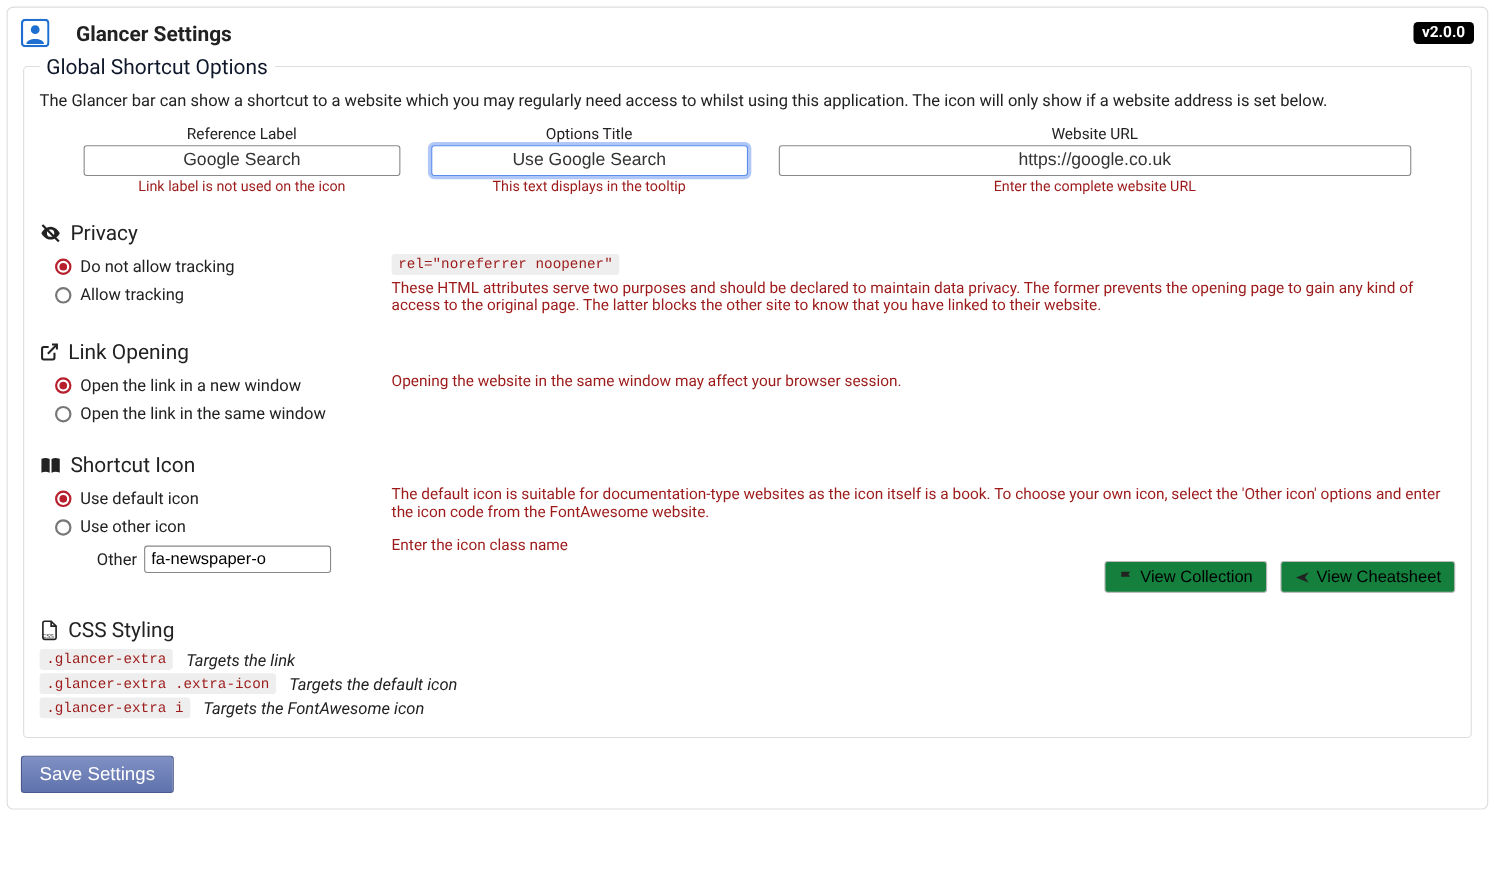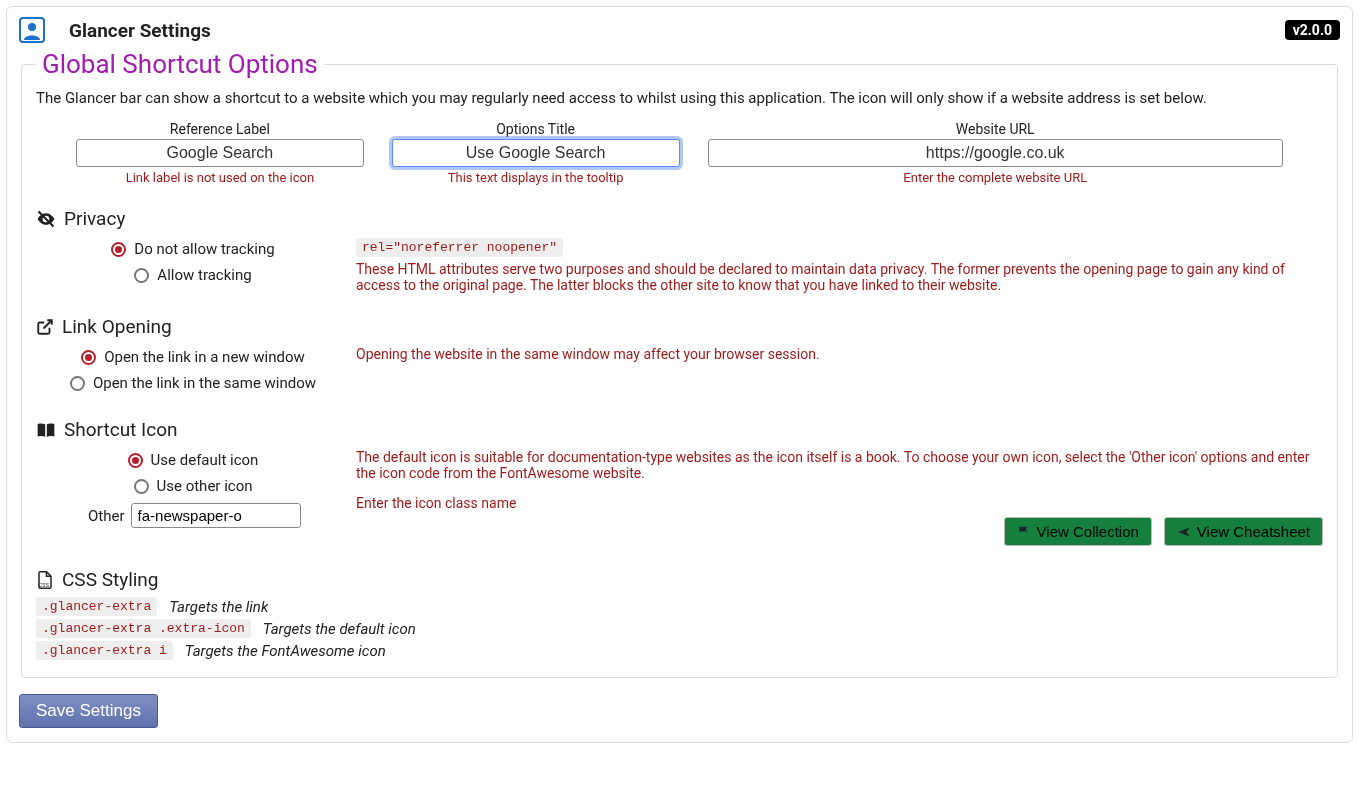--- a/index.html
+++ b/index.html
@@ -40,22 +40,22 @@
     padding: 2px 8px;
     border-radius: 4px;
   }
   fieldset.global {
     border: 1px solid #ddd;
     border-radius: 4px;
     padding: 4px 14px 14px 14px;
     margin-top: 4px;
   }
   fieldset.global > legend {
-    font-size: 26px;
-    color: #a21caf;
+    font-size: 19px;
+    color: #0f172a;
     padding: 0 6px;
   }
   .intro {
     font-size: 15px;
     color: #222;
     margin: 6px 0 14px 0;
   }
   .triple-row {
     display: flex;
     gap: 28px;
@@ -104,21 +104,20 @@
     padding-left: 14px;
   }
   .radio-row {
     display: flex;
     align-items: center;
     gap: 8px;
     font-size: 15px;
     color: #222;
     padding: 4px 0;
     cursor: pointer;
-    justify-content: center;
   }
   .radio {
     width: 15px; height: 15px;
     border: 2px solid #777;
     border-radius: 50%;
     display: inline-flex;
     align-items: center;
     justify-content: center;
     flex-shrink: 0;
   }

